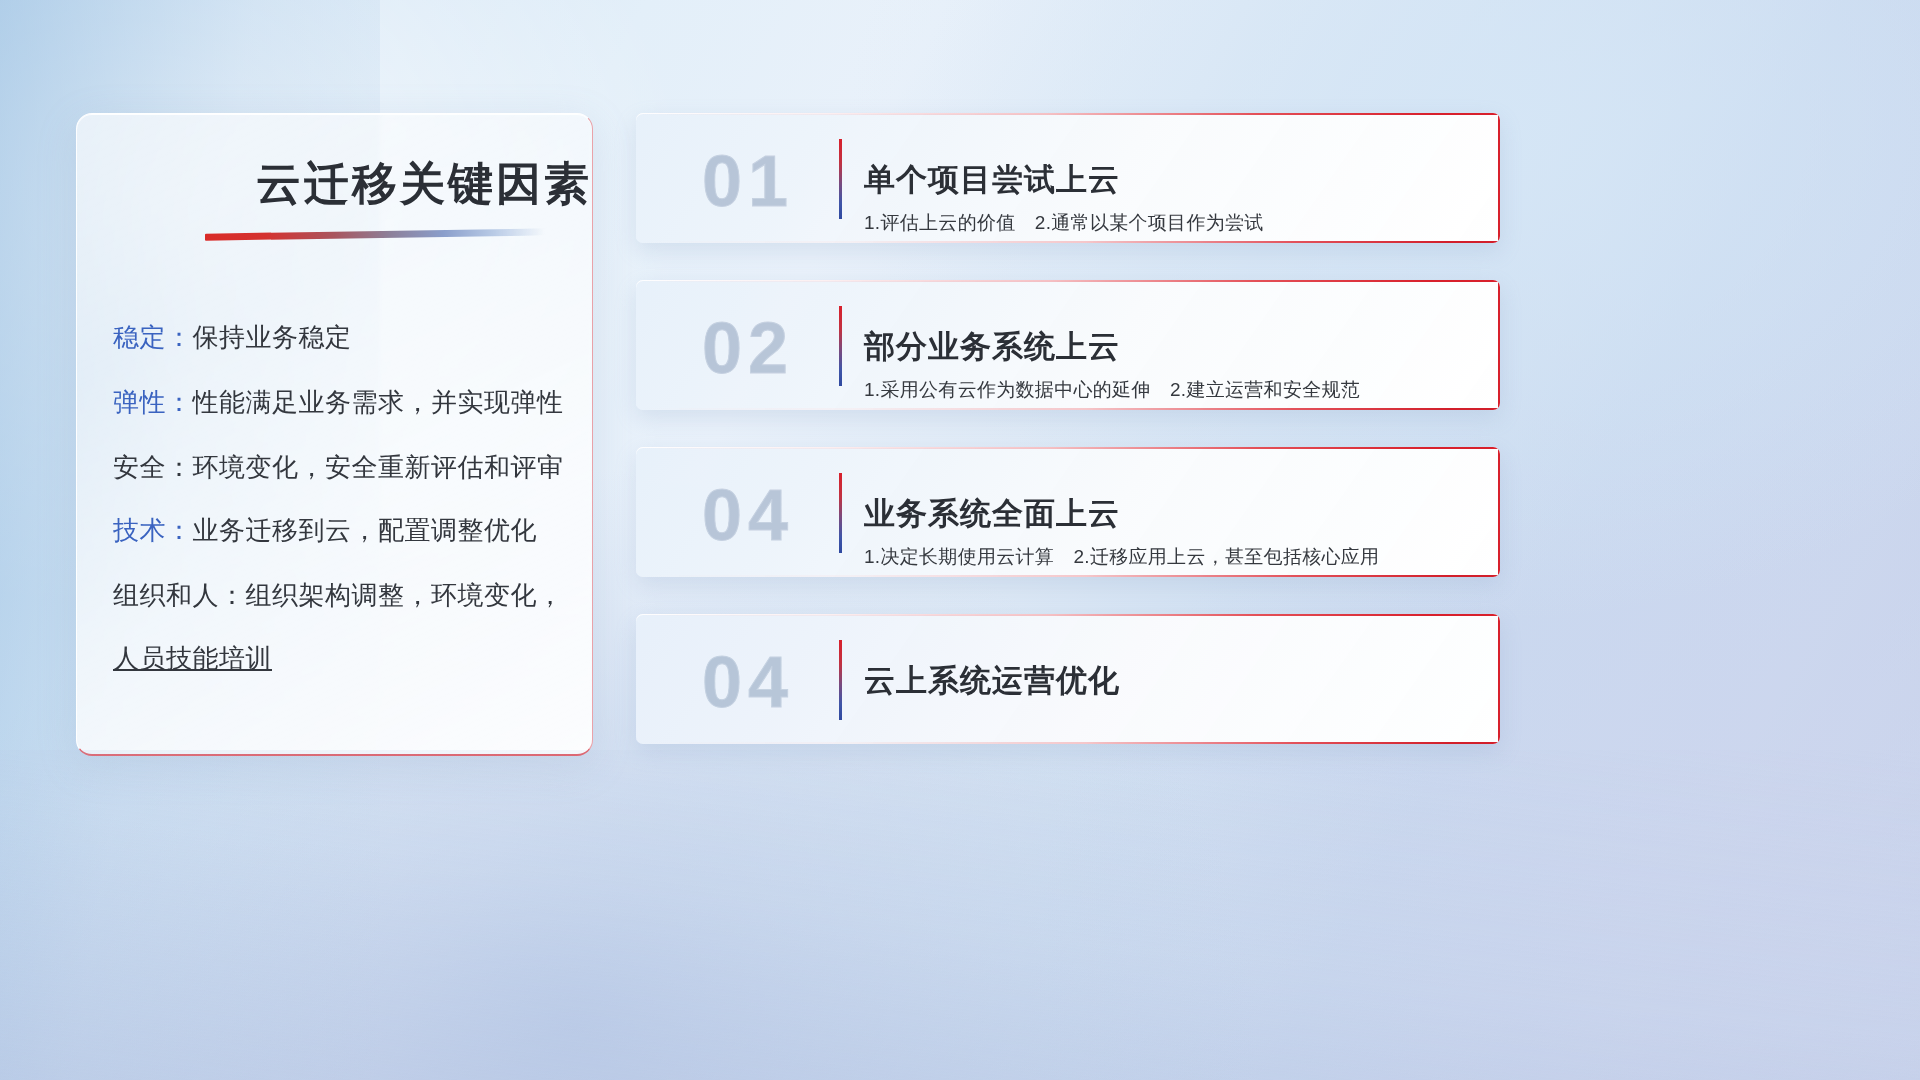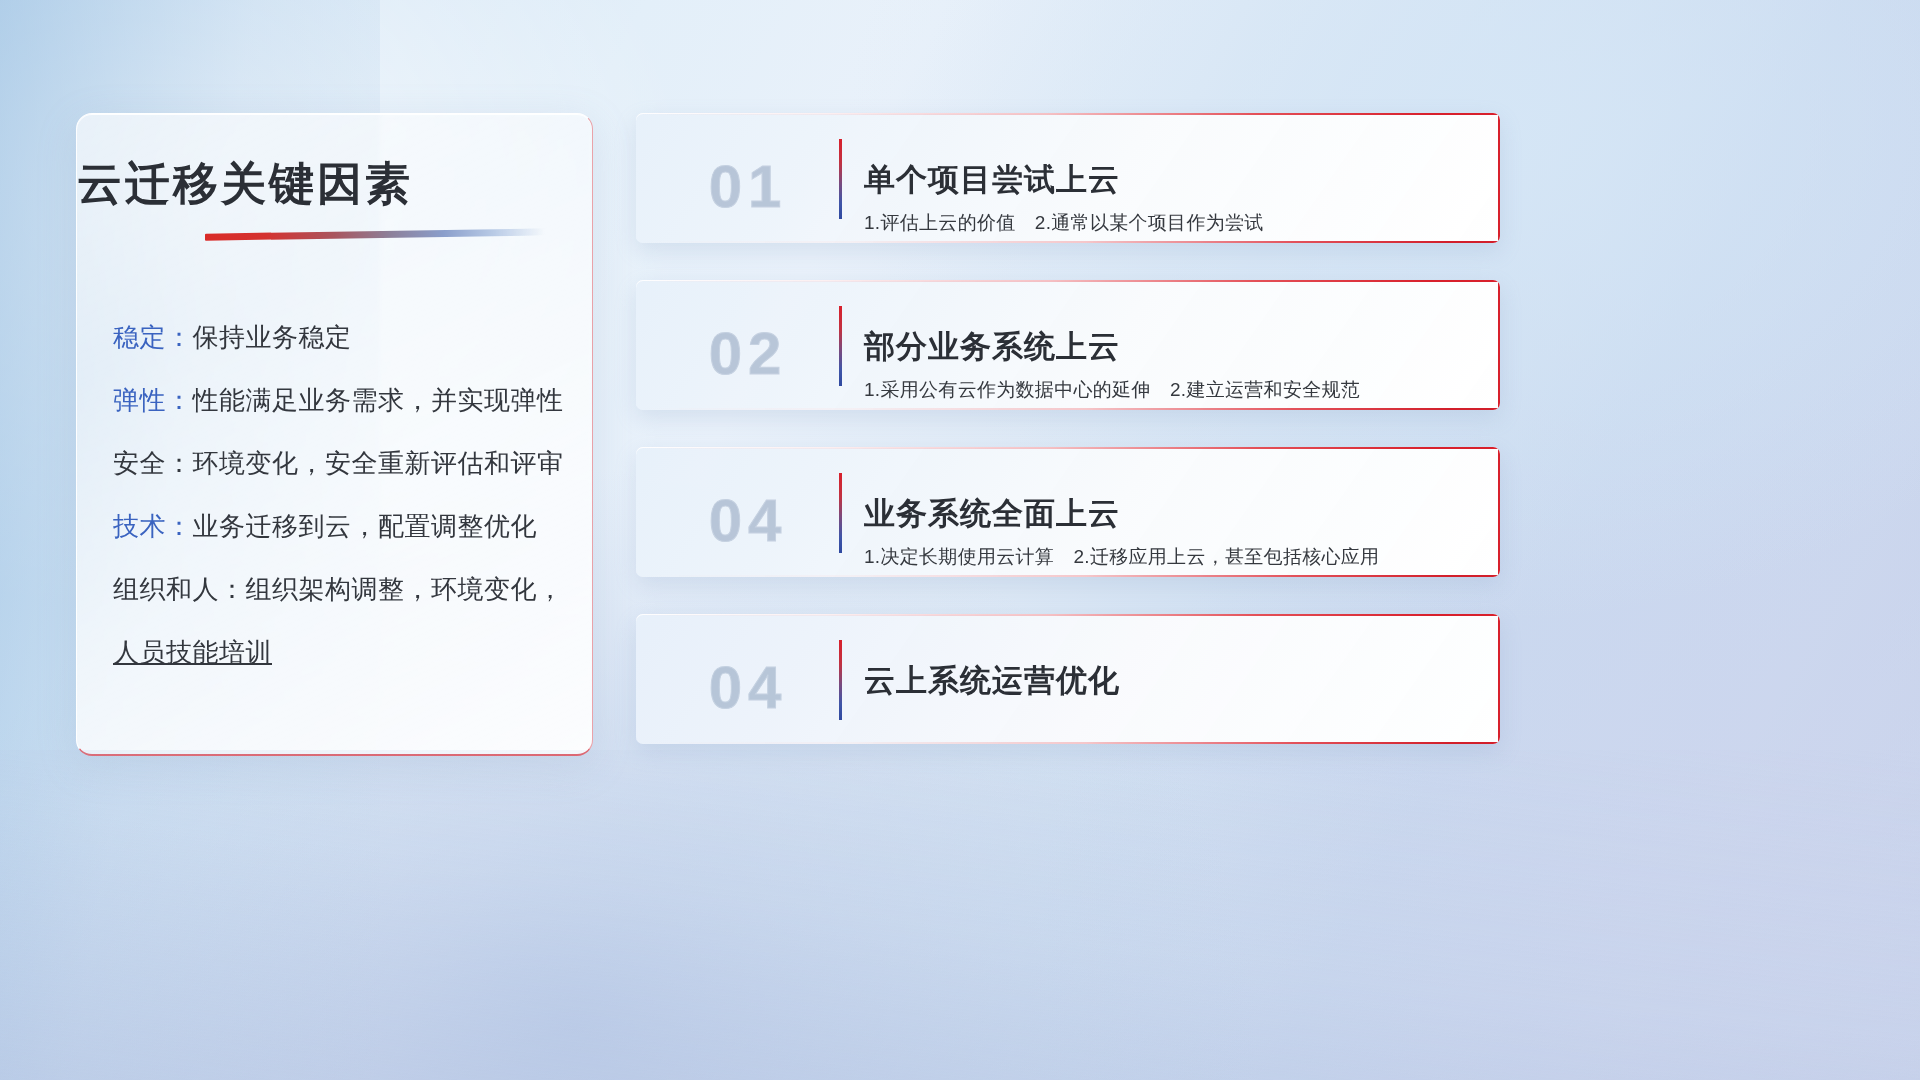--- a/index.html
+++ b/index.html
@@ -68,26 +68,27 @@
     box-shadow: 0 10px 40px rgba(120,150,190,0.18),
                 inset 0 1px 0 rgba(255,255,255,0.9);
     backdrop-filter: blur(2px);
     box-sizing: border-box;
     overflow: hidden;
   }
   #panel-title {
     position: absolute;
     left: 0; right: 0;
     top: 40px;
-    text-align: left;
+    text-align: right;
     font-size: 45px;
     font-weight: bold;
     letter-spacing: 3px;
     color: #2b2f36;
     white-space: nowrap;
+    padding-left: 44px;
   }
   #title-rule {
     position: absolute;
     left: 128px;
     top: 117px;
     width: 340px;
     height: 7px;
     background: linear-gradient(90deg,
        #d92b28 0%,
        #d43230 18%,
@@ -106,21 +107,21 @@
     top: 192px;
   }
   .panel-line {
     font-size: 26px;
     line-height: 63px;
     color: #33373e;
     white-space: nowrap;
     letter-spacing: 0.5px;
   }
   .panel-line .lbl { color: #33373e; }
-  .panel-line.blue .lbl { color: #3a63c0; }
+  .panel-line.blue .lbl { color: #3a63c0; font-family: Liberation Mono, monospace; }
   .panel-line .txt { color: #33373e; }
   .panel-line.cont { padding-left: 0; text-decoration: underline; }
 
   
   #cards {
     position: absolute;
     left: 636px;
     top: 113px;
     width: 864px;
   }
@@ -168,24 +169,24 @@
   .card-right-rule {
     position: absolute;
     right: 0; top: 0;
     width: 2px; height: 100%;
     background: linear-gradient(180deg, #d8202c 0%, #d8202c 100%);
   }
 
   .card-number {
     position: absolute;
     left: 22px;
-    top: 14px;
+    top: 8px;
     width: 180px;
     height: 120px;
-    font-size: 60px;
+    font-size: 72px;
     font-weight: bold;
     letter-spacing: 6px;
     line-height: 120px;
     text-align: center;
     color: #6f86a8;
     opacity: 0.42;
     -webkit-text-stroke: 1px #8fa2bd;
     background-image: repeating-linear-gradient(
         180deg,
         rgba(255,255,255,0) 0px,

